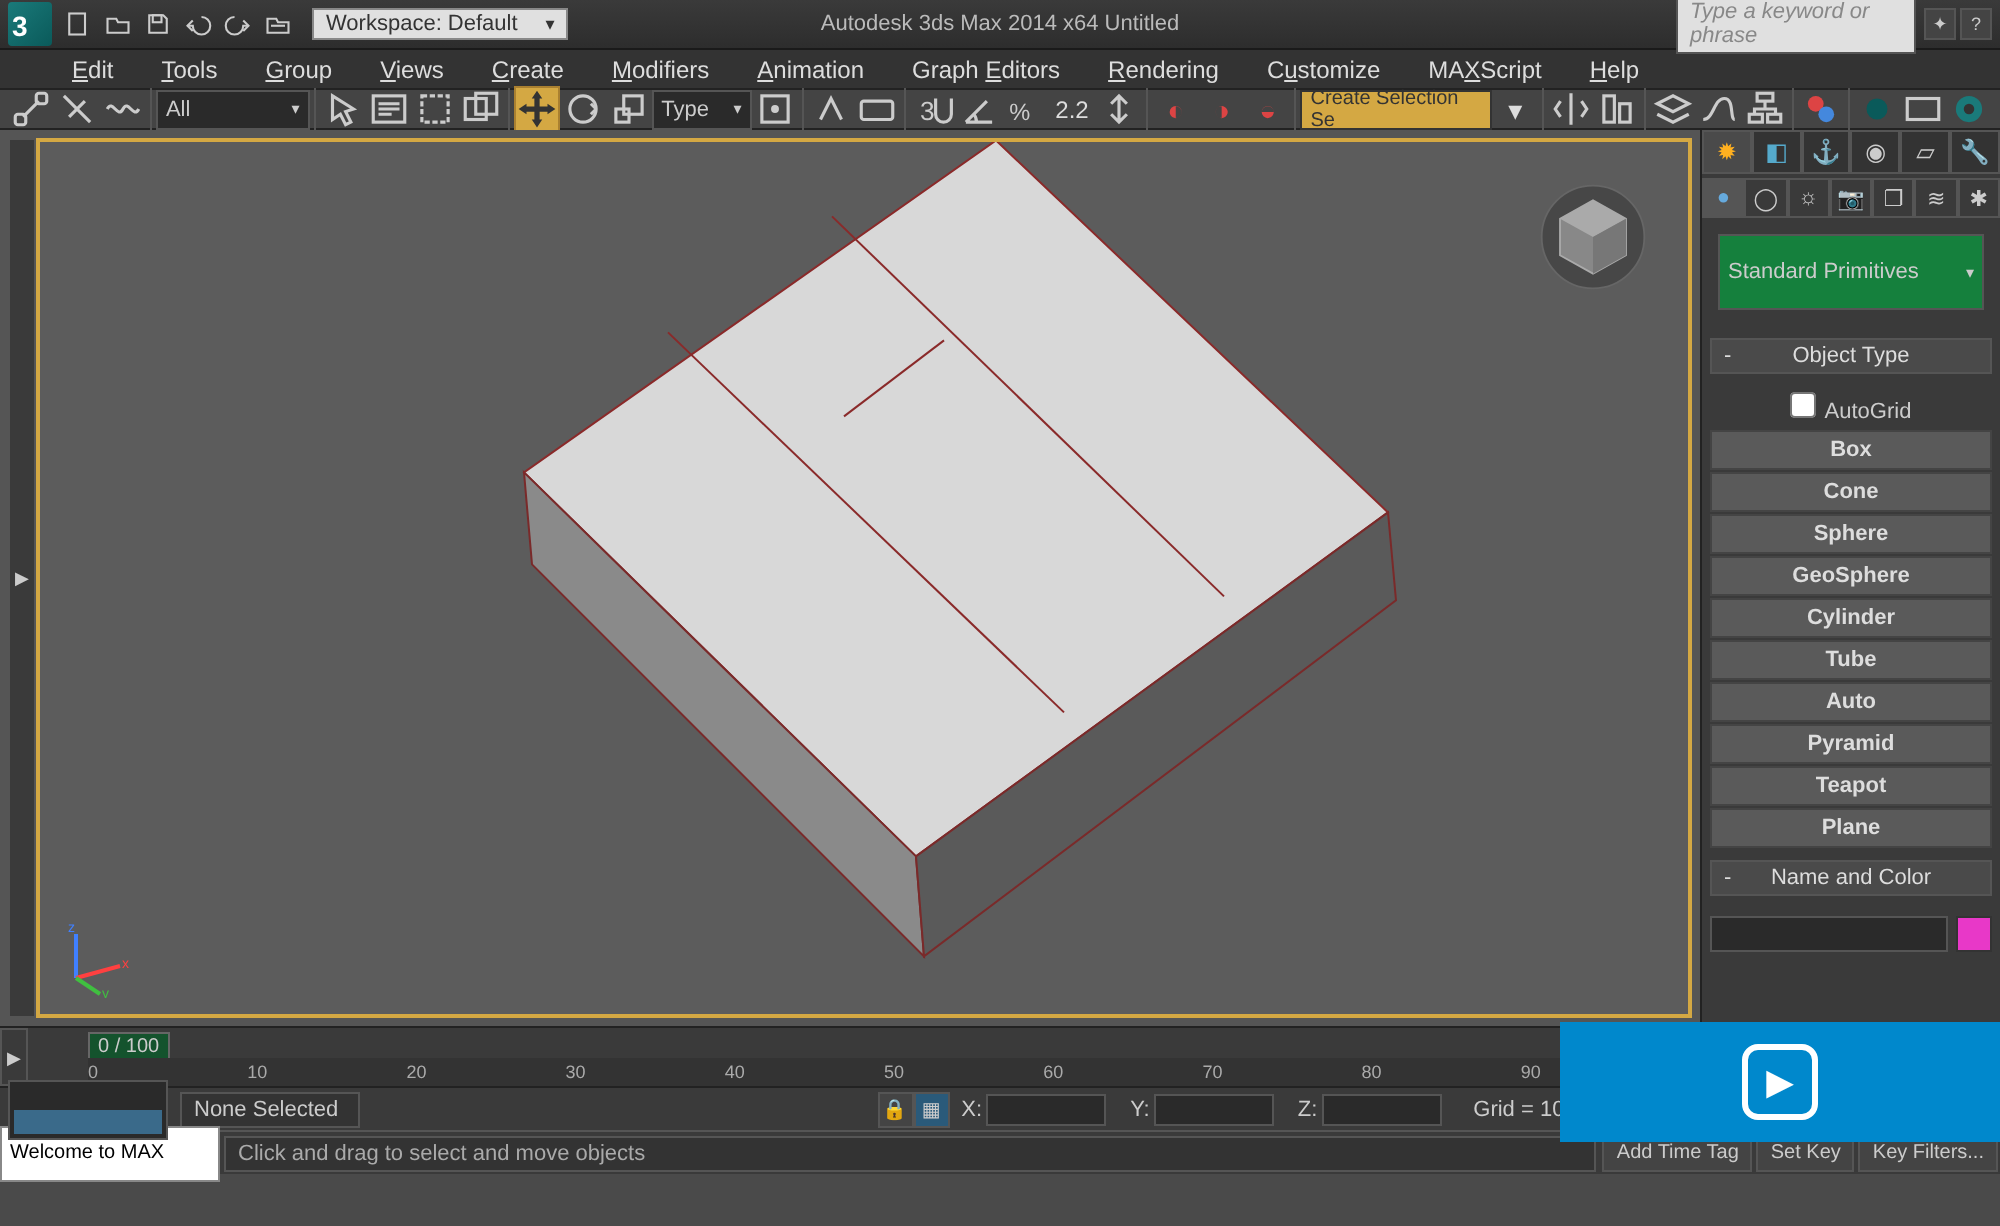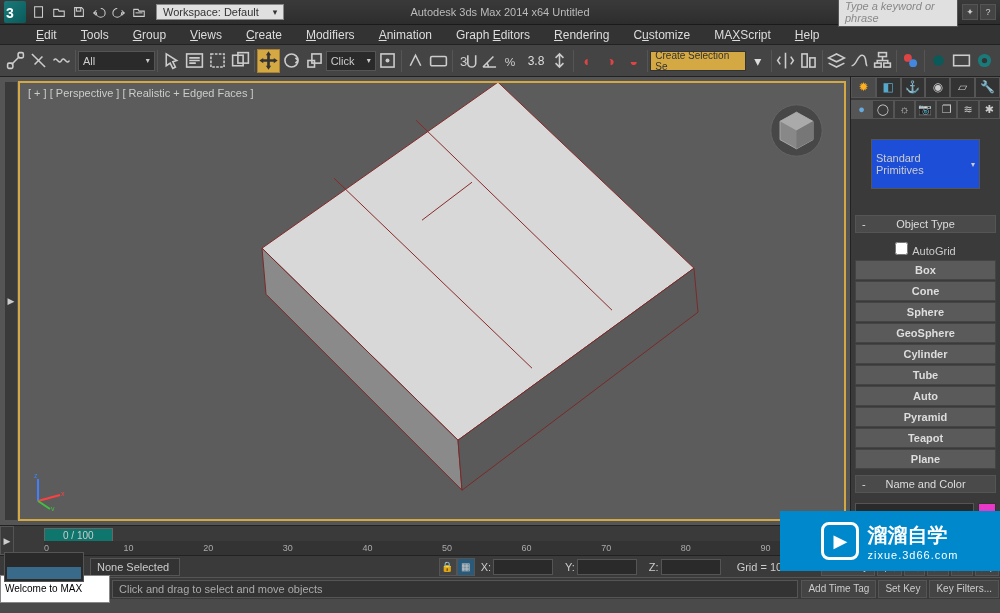--- a/index.html
+++ b/index.html
@@ -17,21 +17,21 @@
 .search-box { margin-left: auto; background: #e0e0e0; color: #888; font-style: italic; padding: 2px 6px; width: 120px; font-size: 11px; border: 1px solid #555; }
 .title-icons { display: flex; gap: 2px; margin-left: 4px; }
 .title-icons span { width: 16px; height: 16px; display: flex; align-items: center; justify-content: center; background: #444; border: 1px solid #555; font-size: 9px; }
 
 
 .menubar { height: 20px; background: #333; display: flex; align-items: center; padding: 0 24px; gap: 0; border-bottom: 1px solid #222; }
 .menubar span { padding: 20px 12px; color: #ddd; cursor: pointer; font-size: 12px; }
 .menubar span u { text-decoration: underline; }
 
 
-.toolbar { height: 32px; background: #444; display: flex; align-items: center; padding: 0 4px; gap: 0; border-bottom: 1px solid #222; }
+.toolbar { height: 20px; background: #444; display: flex; align-items: center; padding: 0 4px; gap: 0; border-bottom: 1px solid #222; }
 .tool-btn { width: 24px; height: 24px; display: flex; align-items: center; justify-content: center; color: #ddd; cursor: pointer; border: 1px solid transparent; font-size: 14px; position: relative; }
 .tool-btn.highlight { background: #d4a843; border: 1px solid #aa8030; }
 .tool-combo { background: #2a2a2a; color: #ccc; border: 1px solid #555; padding: 1px 4px; font-size: 11px; height: 20px; display: flex; align-items: center; }
 .tool-combo.wide { width: 80px; }
 .tool-combo::after { content: "▾"; margin-left: auto; font-size: 8px; }
 .tool-sep { width: 1px; height: 22px; background: #555; margin: 0 2px; }
 .spinner-val { color: #ddd; font-size: 12px; padding: 0 4px; }
 .named-sel { background: #d4a843; color: #333; padding: 2px 4px; font-size: 10px; width: 100px; height: 20px; display: flex; align-items: center; border: 1px solid #333; }
 
 
@@ -48,36 +48,36 @@
 .box-svg { position: absolute; left: 50%; top: 50%; transform: translate(-50%,-52%); }
 
 
 .cmd-panel { width: 150px; background: #3a3a3a; border-left: 1px solid #222; display: flex; flex-direction: column; }
 .cmd-tabs-top { display: flex; height: 22px; background: #333; }
 .cmd-tabs-top .tab { flex: 1; display: flex; align-items: center; justify-content: center; border: 1px solid #555; cursor: pointer; font-size: 12px; }
 .cmd-tabs-top .tab.active { background: #4a4a4a; }
 .cmd-tabs-sub { display: flex; height: 20px; background: #3a3a3a; margin-top: 2px; }
 .cmd-tabs-sub .tab { flex: 1; display: flex; align-items: center; justify-content: center; border: 1px solid #555; cursor: pointer; font-size: 11px; }
 .cmd-tabs-sub .tab.active { background: #555; }
-.cmd-combo { margin: 20px; background: #1d4ed8; color: #ccc; border: 1px solid #555; padding: 12px 4px; font-size: 11px; display: flex; align-items: center; }
+.cmd-combo { margin: 8px; background: #15803d; color: #ccc; border: 1px solid #555; padding: 12px 4px; font-size: 11px; display: flex; align-items: center; }
 .cmd-combo::after { content: "▾"; margin-left: auto; font-size: 8px; }
 .rollout-hdr { background: #4a4a4a; color: #ddd; text-align: center; padding: 2px; border: 1px solid #555; margin: 6px 4px; font-size: 11px; position: relative; }
 .rollout-hdr::before { content: "-"; position: absolute; left: 6px; }
 .autogrid { text-align: center; padding: 3px; font-size: 11px; color: #ccc; }
 .autogrid input { margin-right: 4px; }
 .btn-grid { display: grid; grid-template-columns: 1fr; gap: 1px; padding: 0 4px; font-weight: bold; }
 .obj-btn { background: #5a5a5a; border: 1px solid #444; padding: 3px; text-align: center; font-size: 11px; color: #ddd; cursor: pointer; }
 .color-row { display: flex; gap: 4px; padding: 4px; align-items: center; }
 .name-input { flex: 1; background: #2a2a2a; border: 1px solid #555; height: 18px; }
 .color-sw { width: 18px; height: 18px; background: #e838c8; border: 1px solid #333; }
 
 
 .timeline-area { height: 30px; background: #3a3a3a; display: flex; border-top: 1px solid #222; }
 .time-slider-zone { flex: 1; position: relative; }
-.time-slider { position: absolute; top: 2px; left: 30px; background: #0f766e; border: 1px solid #666; padding: 1px 18px; font-size: 10px; color: #ccc; }
+.time-slider { position: absolute; top: 2px; left: 30px; background: #14532d; border: 1px solid #666; padding: 1px 4px; font-size: 10px; color: #ccc; }
 .time-ruler { position: absolute; bottom: 0; left: 30px; right: 10px; height: 14px; background: #333; display: flex; color: #aaa; font-size: 9px; }
 .time-ruler span { position: absolute; bottom: 2px; }
 .nav-cluster { width: 150px; background: #3a3a3a; display: grid; grid-template-columns: repeat(4,1fr); grid-template-rows: repeat(2,1fr); gap: 1px; padding: 2px; }
 .nav-btn { background: #4a4a4a; border: 1px solid #555; display: flex; align-items: center; justify-content: center; font-size: 11px; cursor: pointer; }
 
 
 .status1 { height: 22px; background: #3a3a3a; display: flex; align-items: center; border-top: 1px solid #222; font-size: 11px; }
 .status2 { height: 22px; background: #3a3a3a; display: flex; align-items: center; border-top: 1px solid #555; font-size: 11px; }
 .sel-pane { width: 90px; padding: 0 6px; background: #333; border: 1px solid #555; margin: 0 2px; height: 18px; display: flex; align-items: center; }
 .coord-box { display: flex; align-items: center; gap: 2px; margin: 0 6px; }
@@ -218,21 +218,21 @@
         <circle class="ic" cx="8" cy="8" r="5"></circle>
         <path class="ic" d="M13 8l-2-2M13 8l-2 2"></path>
       </svg>
     </div>
   <div class="tool-btn">
       <svg viewBox="0 0 16 16">
         <rect class="ic" x="3" y="8" width="5" height="5"></rect>
         <rect class="ic" x="6" y="3" width="7" height="7"></rect>
       </svg>
     </div>
-  <div class="tool-combo" style="width:52px">Click</div>
+  <div class="tool-combo" style="width:52px">Type</div>
   <div class="tool-btn">
       <svg viewBox="0 0 16 16">
         <rect class="ic" x="3" y="3" width="10" height="10"></rect>
         <circle cx="8" cy="8" r="1.5" fill="#ccc"></circle>
       </svg>
     </div>
   <div class="tool-sep"></div>
   <div class="tool-btn">
       <svg viewBox="0 0 16 16">
         <path class="ic" d="M4 12l4-8 4 8"></path>
@@ -254,21 +254,21 @@
       <svg viewBox="0 0 16 16">
         <path class="ic" d="M3 13h10M3 13L11 5"></path>
         <path d="M7 13a4 4 0 0 0-1-3" class="ic"></path>
       </svg>
     </div>
   <div class="tool-btn">
       <svg viewBox="0 0 16 16">
         <text x="2" y="12" font-size="9" fill="#ccc">%</text>
       </svg>
     </div>
-  <div class="spinner-val">3.8</div>
+  <div class="spinner-val">2.2</div>
   <div class="tool-btn">
       <svg viewBox="0 0 16 16">
         <path class="ic" d="M8 3v10M5 6l3-3 3 3M5 10l3 3 3-3"></path>
       </svg>
     </div>
   <div class="tool-sep"></div>
   <div class="tool-btn" style="color:#d44">◐</div>
   <div class="tool-btn" style="color:#d44">◑</div>
   <div class="tool-btn" style="color:#d44">◒</div>
   <div class="tool-sep"></div>
@@ -330,21 +330,20 @@
         <circle cx="8" cy="8" r="2" fill="#333"></circle>
       </svg>
     </div>
 </div>
 
 <div class="main">
   <div class="viewport-area">
     <div class="vp-row">
       <div class="vp-side-tab">▶</div>
       <div class="viewport">
-        <div class="vp-label">[ + ] [ Perspective ] [ Realistic + Edged Faces ]</div>
 
         <svg class="viewcube" viewBox="0 0 60 60">
           <circle cx="30" cy="30" r="28" fill="#474747" stroke="#666"></circle>
           <polygon points="30,10 48,20 48,40 30,50 12,40 12,20" fill="#888" stroke="#aaa"></polygon>
           <polygon points="30,10 48,20 30,30 12,20" fill="#aaa"></polygon>
           <polygon points="30,30 48,20 48,40 30,50" fill="#777"></polygon>
         </svg>
 
         <svg class="box-svg" width="540" height="440" viewBox="0 0 540 440">
           <polygon points="336,10 532,196 296,368 100,176" fill="#d8d8d8" stroke="#8a2a2a" stroke-width="1"></polygon>
@@ -467,17 +466,13 @@
 <div class="status2">
   <div class="maxscript">Welcome to MAX</div>
   <div class="prompt">Click and drag to select and move objects</div>
   <div class="status-btn">Add Time Tag</div>
   <div class="status-btn">Set Key</div>
   <div class="status-btn">Key Filters...</div>
 </div>
 
 <div class="watermark">
   <div class="play">▶</div>
-  <div>
-    <div class="cn">溜溜自学</div>
-    <div class="url">zixue.3d66.com</div>
-  </div>
 </div>
 
 </body></html>

